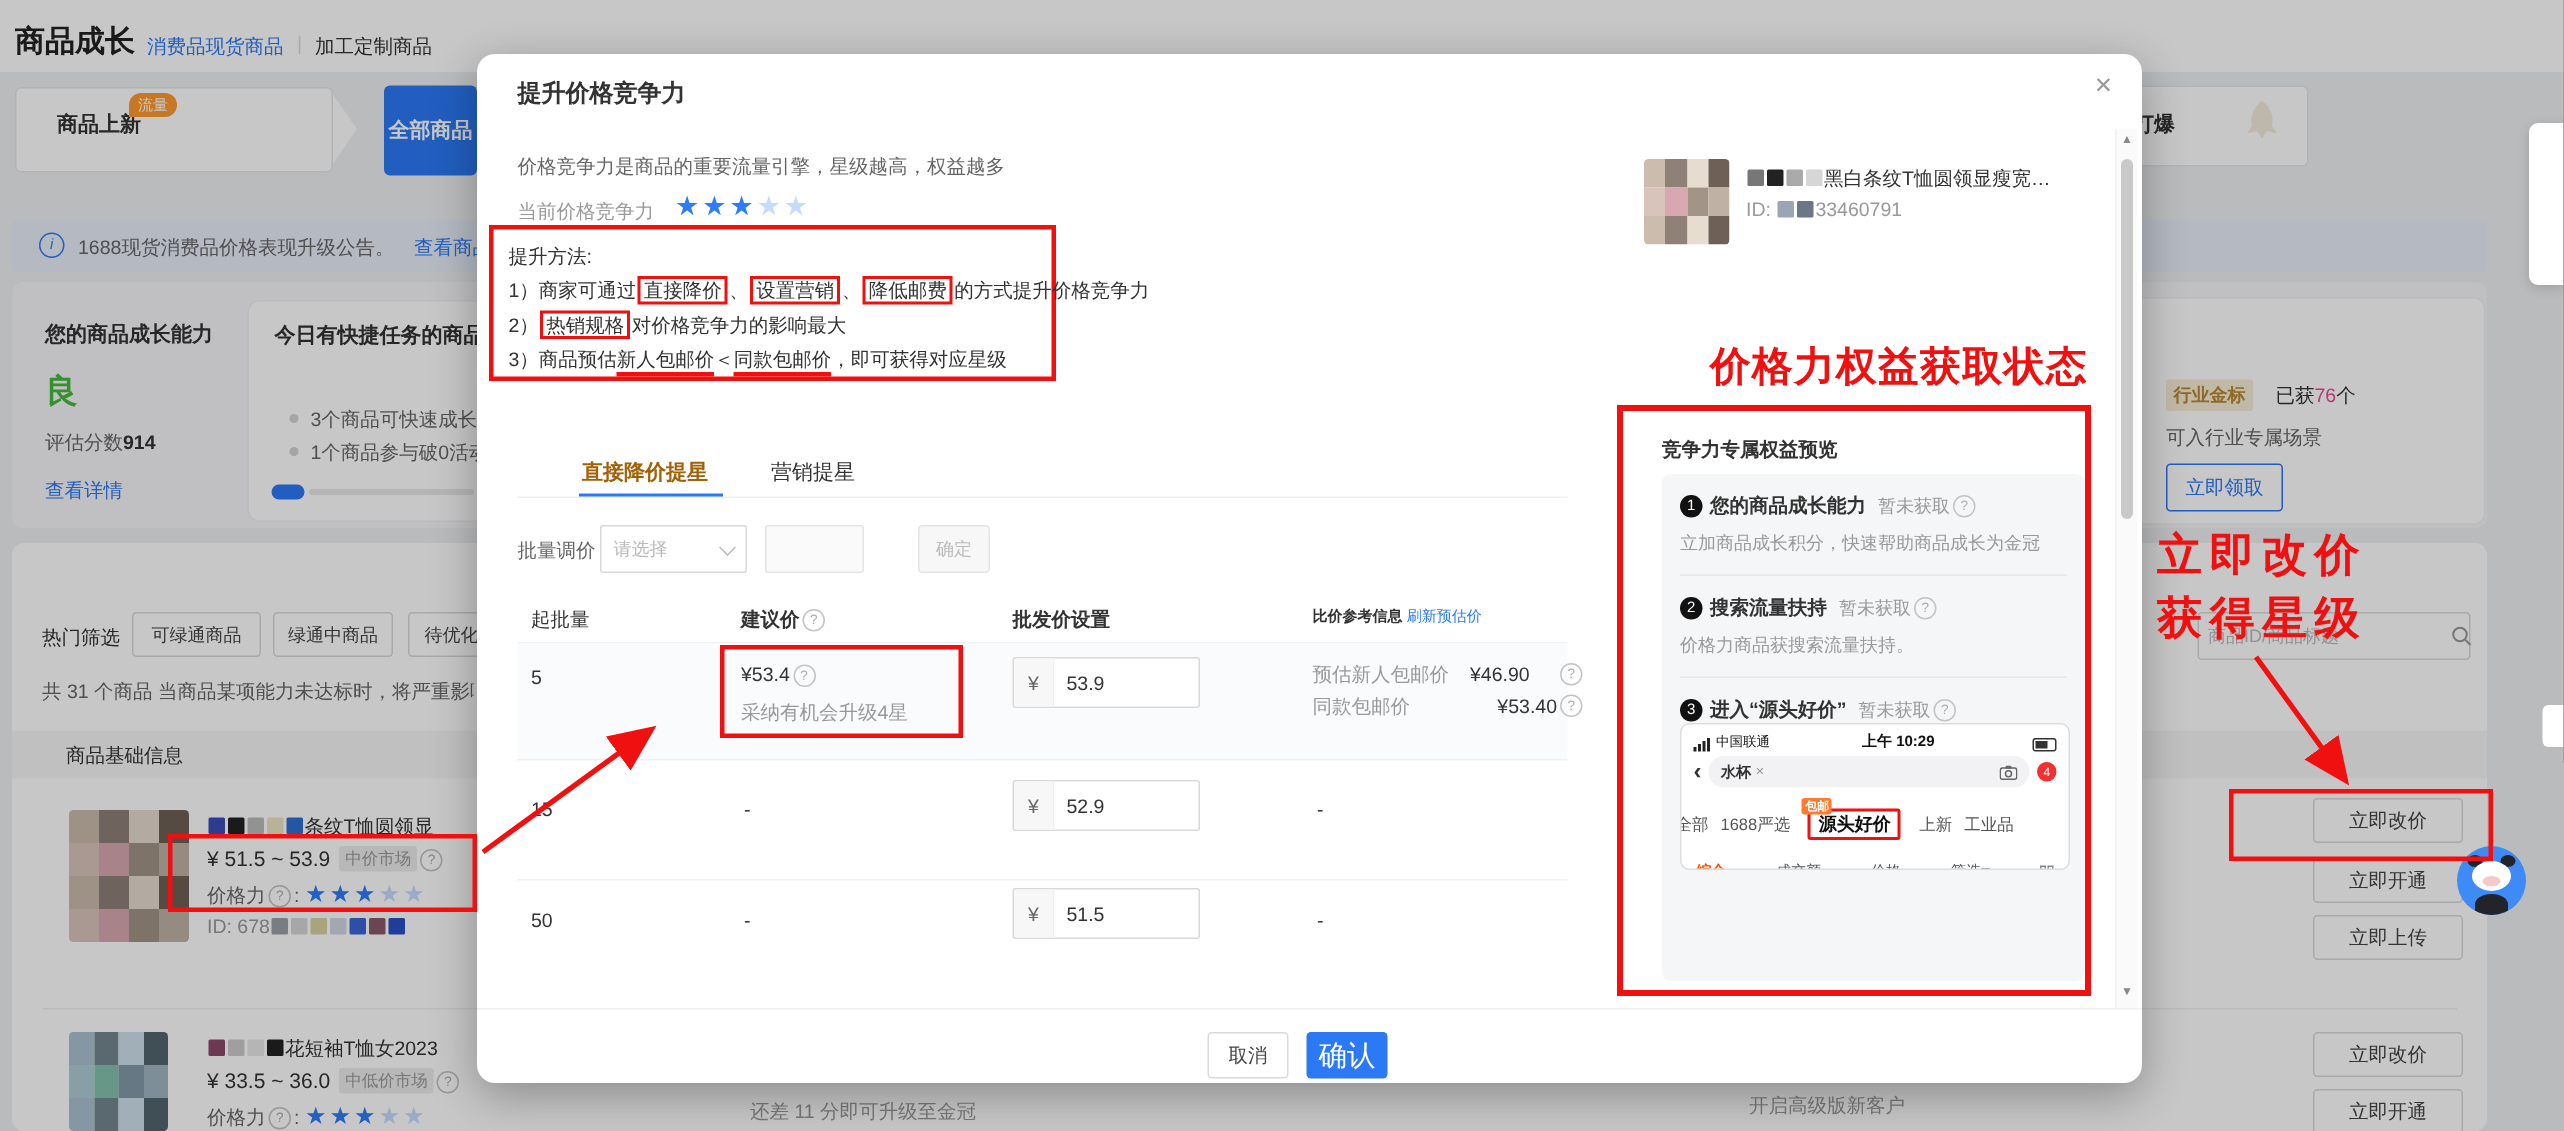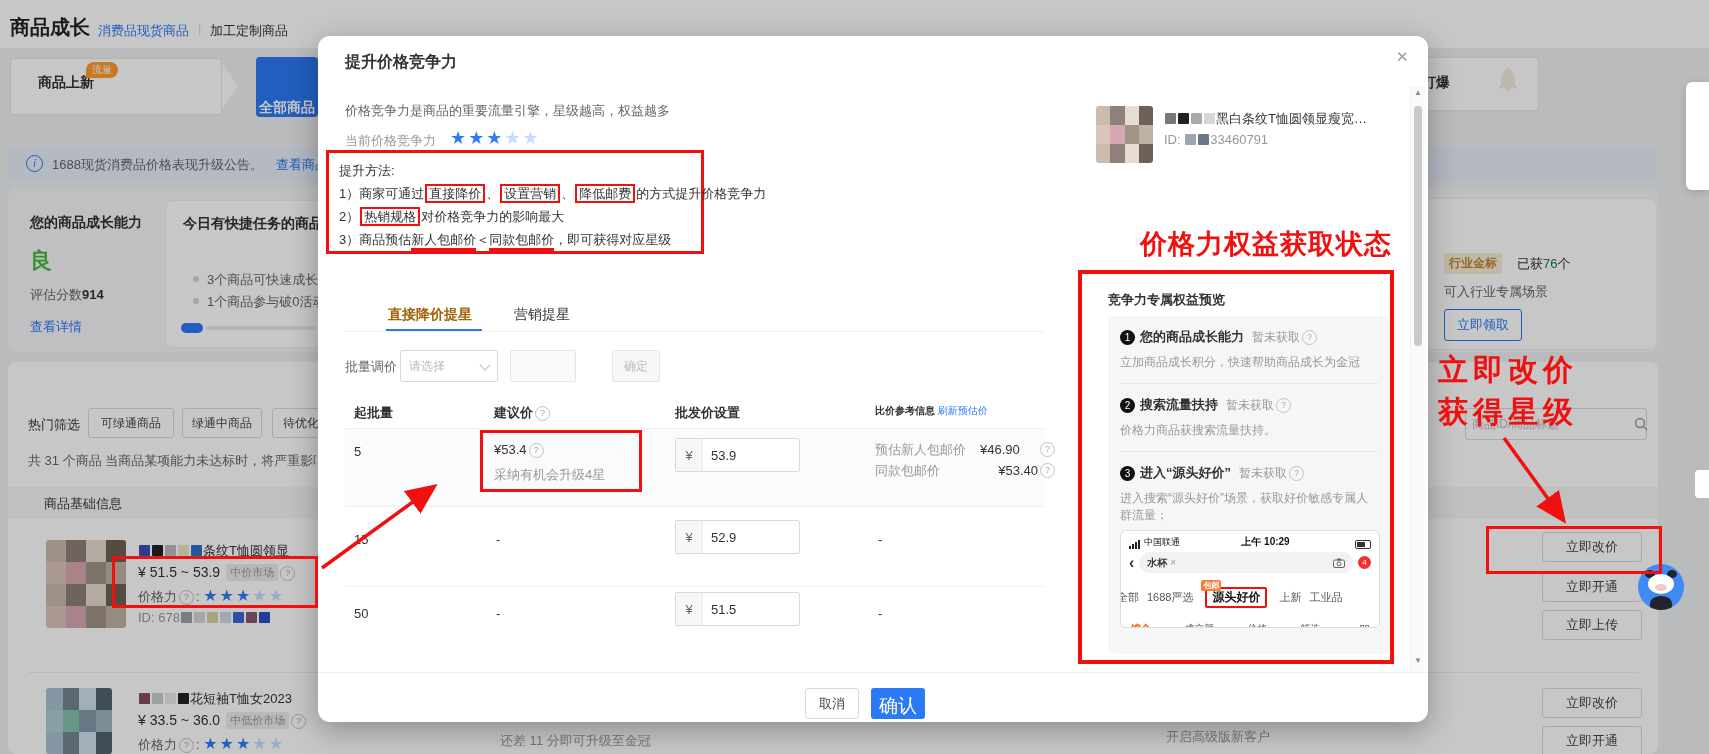--- a/index.html
+++ b/index.html
@@ -4,21 +4,21 @@
 <style>
 html,body{margin:0;padding:0;background:#666}
 .canvas{position:relative;width:1709px;height:754px;overflow:hidden;background:#eef0f2;
   font-family:"Liberation Sans","DejaVu Sans",sans-serif;color:#333;font-size:13px}
 .a{position:absolute}
 .bold{font-weight:bold}
 .g9{color:#999}.g6{color:#666}.bb{color:#2b79f5}
 .card{background:#fff;border:1px solid #e4e6ea;border-radius:4px;box-sizing:border-box}
 .btn{display:flex;align-items:center;justify-content:center;background:#fff;border:1px solid #d9d9d9;
   border-radius:3px;font-size:12px;color:#444;box-sizing:border-box;cursor:pointer}
-.btn-blue{background:#2b79f5;color:#fff;border:none;border-radius:3px;display:flex;align-items:flex-end;justify-content:center;cursor:pointer}
+.btn-blue{background:#2b79f5;color:#fff;border:none;border-radius:3px;display:flex;align-items:center;justify-content:center;cursor:pointer}
 .btn-ghost{background:#fff;border:1px solid #2b79f5;color:#2b79f5;border-radius:3px;display:flex;align-items:center;justify-content:center;font-size:13px;cursor:pointer}
 .help{display:inline-flex;width:13px;height:13px;border:1px solid #c3c3c3;border-radius:50%;color:#aaa;
   font-size:9px;align-items:center;justify-content:center;vertical-align:1px;margin:0 2px;flex:none}
 .st{font-size:16px;letter-spacing:2px}
 .on{color:#2e7cf6}.off{color:#c5dbfe}
 .cb{display:inline-block;width:11px;height:11px;border-radius:1px;margin:0 1px;vertical-align:-1px}
 .badge-gray{display:inline-block;background:#ececec;color:#999;font-size:11px;border-radius:2px;padding:1px 4px;margin-left:6px;vertical-align:1px}
 .mosaic{display:grid;grid-template-columns:repeat(4,1fr);grid-auto-rows:1fr;overflow:hidden;border-radius:3px}
 .mosaic div{width:100%;height:100%}
 .mosaic div:nth-child(8n+1){background:#cbbcae}.mosaic div:nth-child(8n+2){background:#8f8178}
@@ -87,21 +87,21 @@
   <div class="a" style="left:165px;top:200px;width:560px;height:146px;background:#fff;border:1px solid #f0f0f0;border-radius:8px">
     <span class="bold" style="position:absolute;left:17px;top:14px;font-size:14px">今日有快捷任务的商品数</span>
     <span class="g6" style="position:absolute;left:27px;top:70px"><i style="display:inline-block;width:6px;height:6px;border-radius:50%;background:#d4d4d4;margin-right:8px;vertical-align:2px"></i><span>3个商品可快速成长为潜</span></span>
     <span class="g6" style="position:absolute;left:27px;top:92px"><i style="display:inline-block;width:6px;height:6px;border-radius:50%;background:#d4d4d4;margin-right:8px;vertical-align:2px"></i><span>1个商品参与破0活动绿</span></span>
     <span style="position:absolute;left:15px;top:122px;width:22px;height:10px;background:#2b79f5;border-radius:5px"></span>
     <span style="position:absolute;left:40px;top:125px;width:110px;height:4px;background:#e8e8e8;border-radius:2px"></span>
   </div>
 
   <div class="a" style="left:1400px;top:198px;width:255px;height:150px;background:#fff;border:1px solid #f0f0f0;border-radius:8px">
     <span class="bold" style="position:absolute;left:43px;top:54px;background:#f6edd8;color:#b9882f;font-size:12px;padding:2px 5px;border-radius:2px">行业金标</span>
-    <span style="position:absolute;left:116px;top:56px"><span>已获</span><span style="color:#15803d">76</span><span>个</span></span>
+    <span style="position:absolute;left:116px;top:56px"><span>已获</span><span style="color:#ec4899">76</span><span>个</span></span>
     <span class="g6" style="position:absolute;left:43px;top:84px">可入行业专属场景</span>
     <span class="btn-ghost" style="position:absolute;left:43px;top:110px;width:76px;height:30px">
         <span>立即领取</span>
       </span>
   </div>
 
   <div class="a" style="left:8px;top:362px;width:1650px;height:392px;background:#fff;border-radius:8px"></div>
   <div class="a" style="left:28px;top:416px">热门筛选</div>
   <div class="a btn" style="left:88px;top:408px;width:86px;height:30px">
       <span>可绿通商品</span>
@@ -256,21 +256,21 @@
         <span>请选择</span>
         <i class="chev"></i>
       </div>
     <div class="a" style="left:192px;top:314px;width:66px;height:32px;border:1px solid #e4e4e4;border-radius:2px;background:#fafafa;box-sizing:border-box">
       <input style="width: 100%; height: 100%; border: none; outline: none; background: transparent; box-sizing: border-box; padding: 0px 6px; font-family: inherit;">
     </div>
     <div class="a btn" style="left:294px;top:314px;width:48px;height:32px;background:#f7f7f7;color:#bbb;border-color:#e4e4e4">
         <span>确定</span>
       </div>
 
-    <div class="a" style="left:36px;top:368px;font-weight:bold;font-size:13px">起批量</div>
+    <div class="a" style="left:36px;top:368px;font-weight:normal;font-size:13px">起批量</div>
     <div class="a" style="left:176px;top:368px;font-weight:bold;font-size:13px;white-space:nowrap"><span>建议价</span><span class="help" style="font-weight:normal">?</span></div>
     <div class="a" style="left:357px;top:368px;font-weight:bold;font-size:13px">批发价设置</div>
     <div class="a" style="left:557px;top:368px;font-size:10px;white-space:nowrap"><span style="font-weight:bold">比价参考信息</span> <span class="bb" style="cursor:pointer">刷新预估价</span></div>
     <div class="hline" style="left:27px;top:392px;width:700px"></div>
 
     <div class="a" style="left:27px;top:393px;width:700px;height:77px;background:#fafbfc"></div>
     <div class="a" style="left:36px;top:408px">5</div>
     <div class="a" style="left:176px;top:406px;white-space:nowrap"><span>¥53.4</span><span class="help">?</span></div>
     <div class="a g9" style="left:176px;top:430px">采纳有机会升级4星</div>
     <div class="pinput" style="left:357px;top:402px;width:125px;height:34px">
@@ -340,21 +340,20 @@
           <span class="help">?</span>
         </div>
       <div class="g9" style="font-size:12px;margin:8px 0 12px 0;white-space:nowrap">价格力商品获搜索流量扶持。</div>
       <div style="border-top:1px solid #e6e6e6;margin-bottom:12px"></div>
       <div class="prow" style="white-space:nowrap">
           <span class="num-c">3</span>
           <span class="bold">进入“源头好价”</span>
           <span class="g9" style="margin-left:8px;font-size:12px">暂未获取</span>
           <span class="help">?</span>
         </div>
-      <div class="g9" style="font-size:12px;margin:8px 0 6px 0;line-height:17px;width:256px">进入搜索“源头好价”场景，获取好价敏感专属人群流量；</div>
 
       <div style="position:relative;width:258px;height:96px;background:#fff;border:1px solid #ddd;border-radius:6px;overflow:hidden">
         <div style="display:flex;align-items:flex-end;padding:4px 8px 0;font-size:9px;color:#111">
           <span style="margin-right:3px"><span class="bar" style="height:3px"></span><span class="bar" style="height:5px"></span><span class="bar" style="height:7px"></span><span class="bar" style="height:9px"></span></span>
           <span>中国联通</span>
           <span class="bold" style="flex:1;text-align:center;font-size:10px">上午 10:29</span>
           <span style="width:14px;height:7px;border:1px solid #333;border-radius:2px;margin-left:4px;position:relative">
               <i style="position:absolute;left:1px;top:1px;bottom:1px;width:8px;background:#333"></i>
             </span>
         </div>

